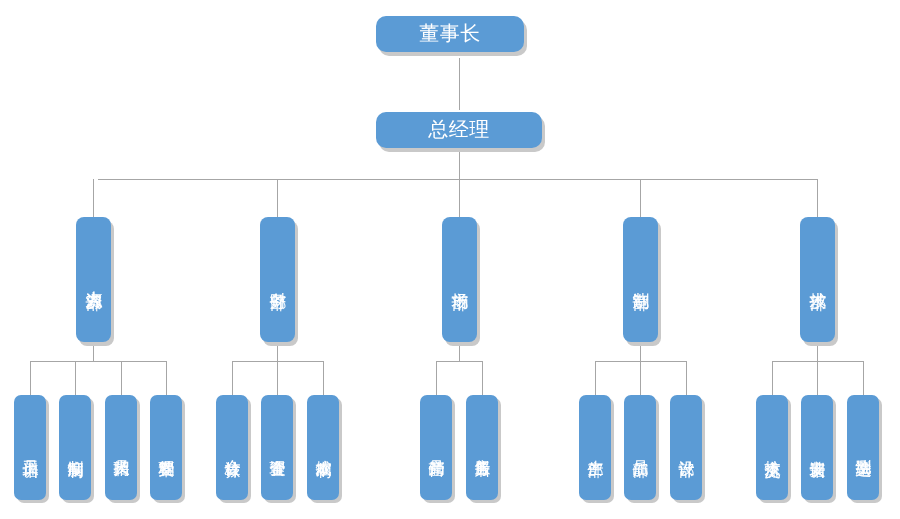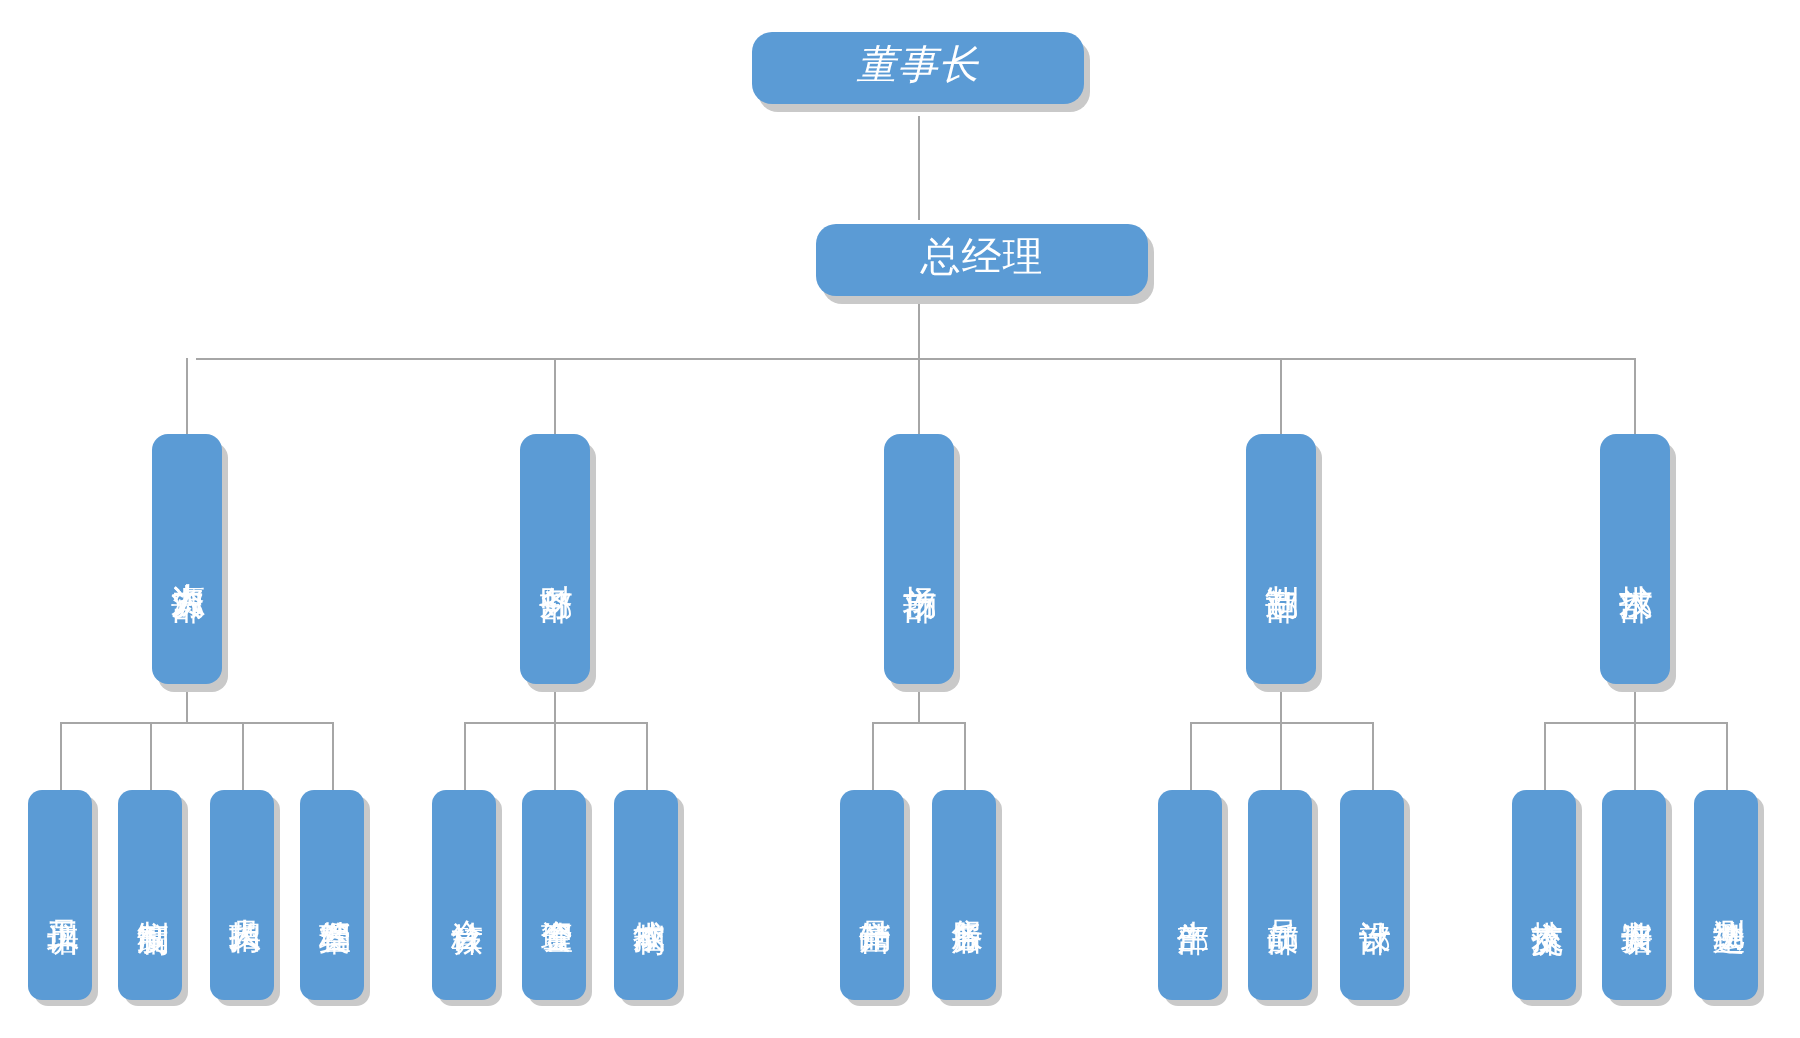--- a/index.html
+++ b/index.html
@@ -83,25 +83,25 @@
   <div class="line v" style="left:595px;top:361px;height:34px;"></div>
   <div class="line v" style="left:640px;top:361px;height:34px;"></div>
   <div class="line v" style="left:686px;top:361px;height:34px;"></div>
 
   <div class="line v" style="left:817px;top:345px;height:17px;"></div>
   <div class="line h" style="left:772px;top:361px;width:91px;"></div>
   <div class="line v" style="left:772px;top:361px;height:34px;"></div>
   <div class="line v" style="left:817px;top:361px;height:34px;"></div>
   <div class="line v" style="left:863px;top:361px;height:34px;"></div>
 
-  <div class="node horiz" style="left:376px;top:16px;width:166px;height:36px;font-style:italic;">
+  <div class="node horiz" style="left:376px;top:16px;width:148px;height:36px;">
     <span class="label">董事长</span>
   </div>
 
-  <div class="node horiz" style="left:376px;top:112px;width:166px;height:36px;margin-left:32px;">
+  <div class="node horiz" style="left:376px;top:112px;width:166px;height:36px;">
     <span class="label">总经理</span>
   </div>
 
   <div class="node vert" style="left:76px;top:217px;width:35px;height:125px;">
     <span class="label">人力资源部</span>
   </div>
   <div class="node vert" style="left:260px;top:217px;width:35px;height:125px;">
     <span class="label">财务部</span>
   </div>
   <div class="node vert" style="left:442px;top:217px;width:35px;height:125px;">

